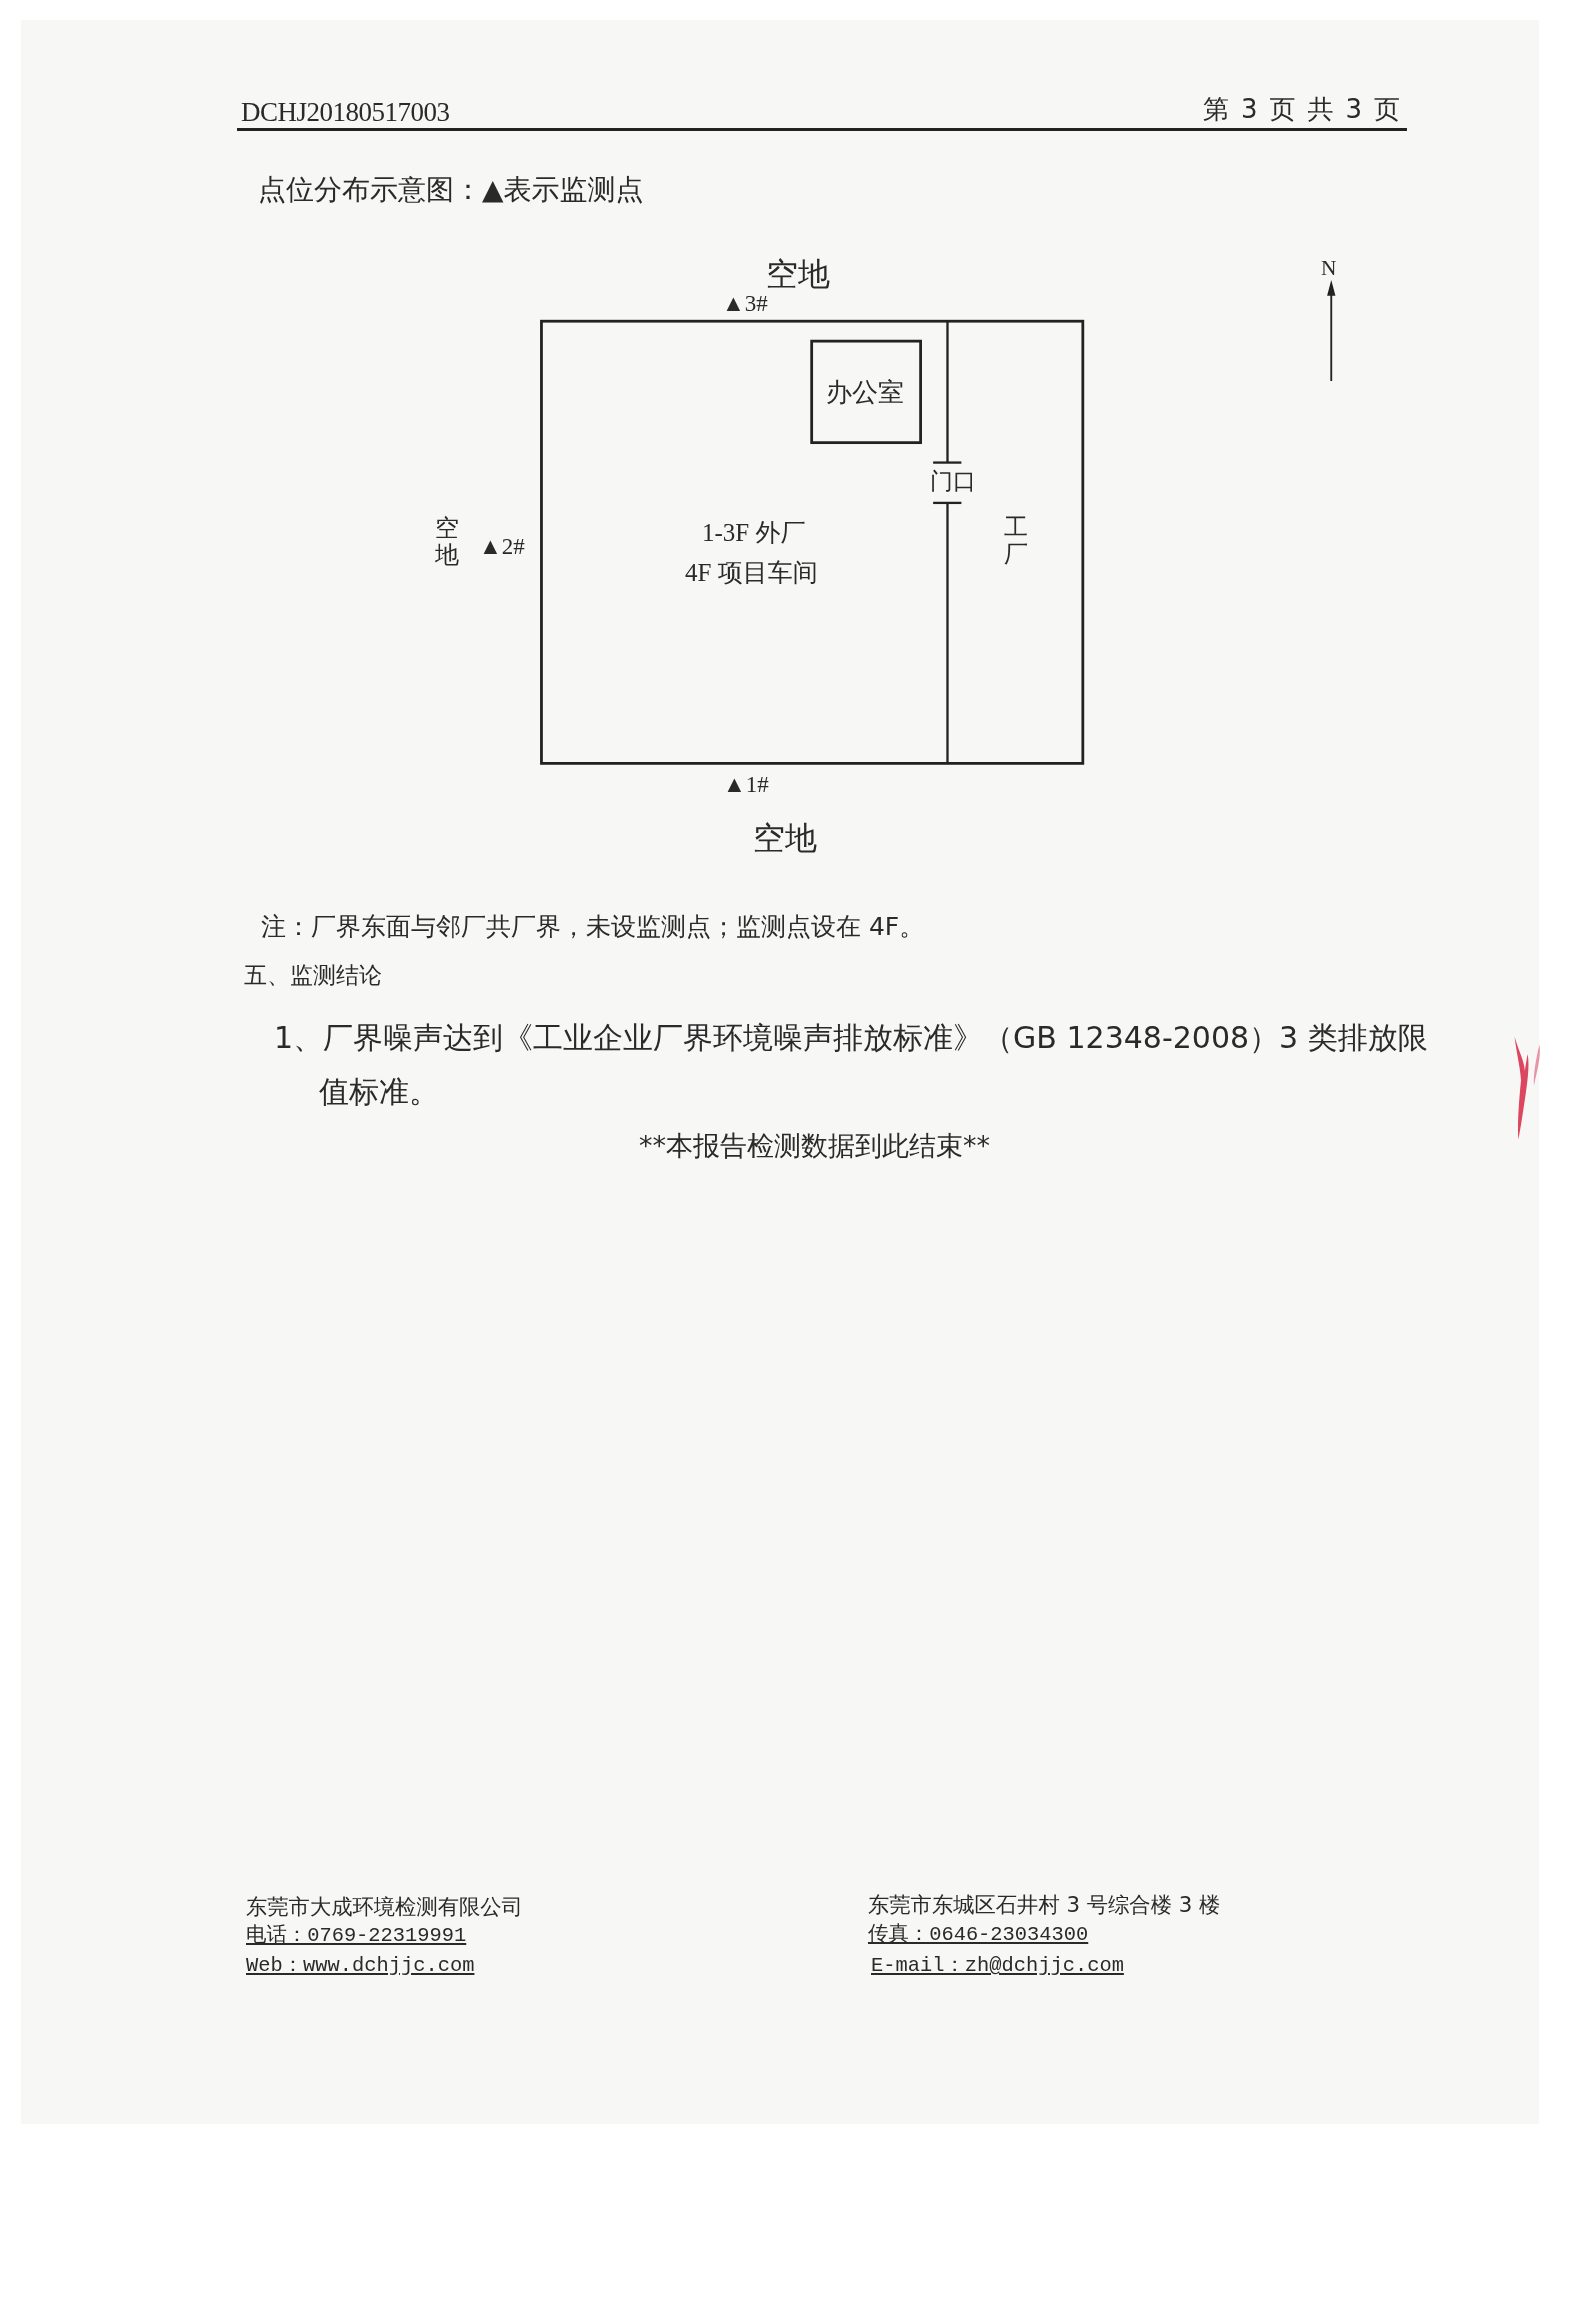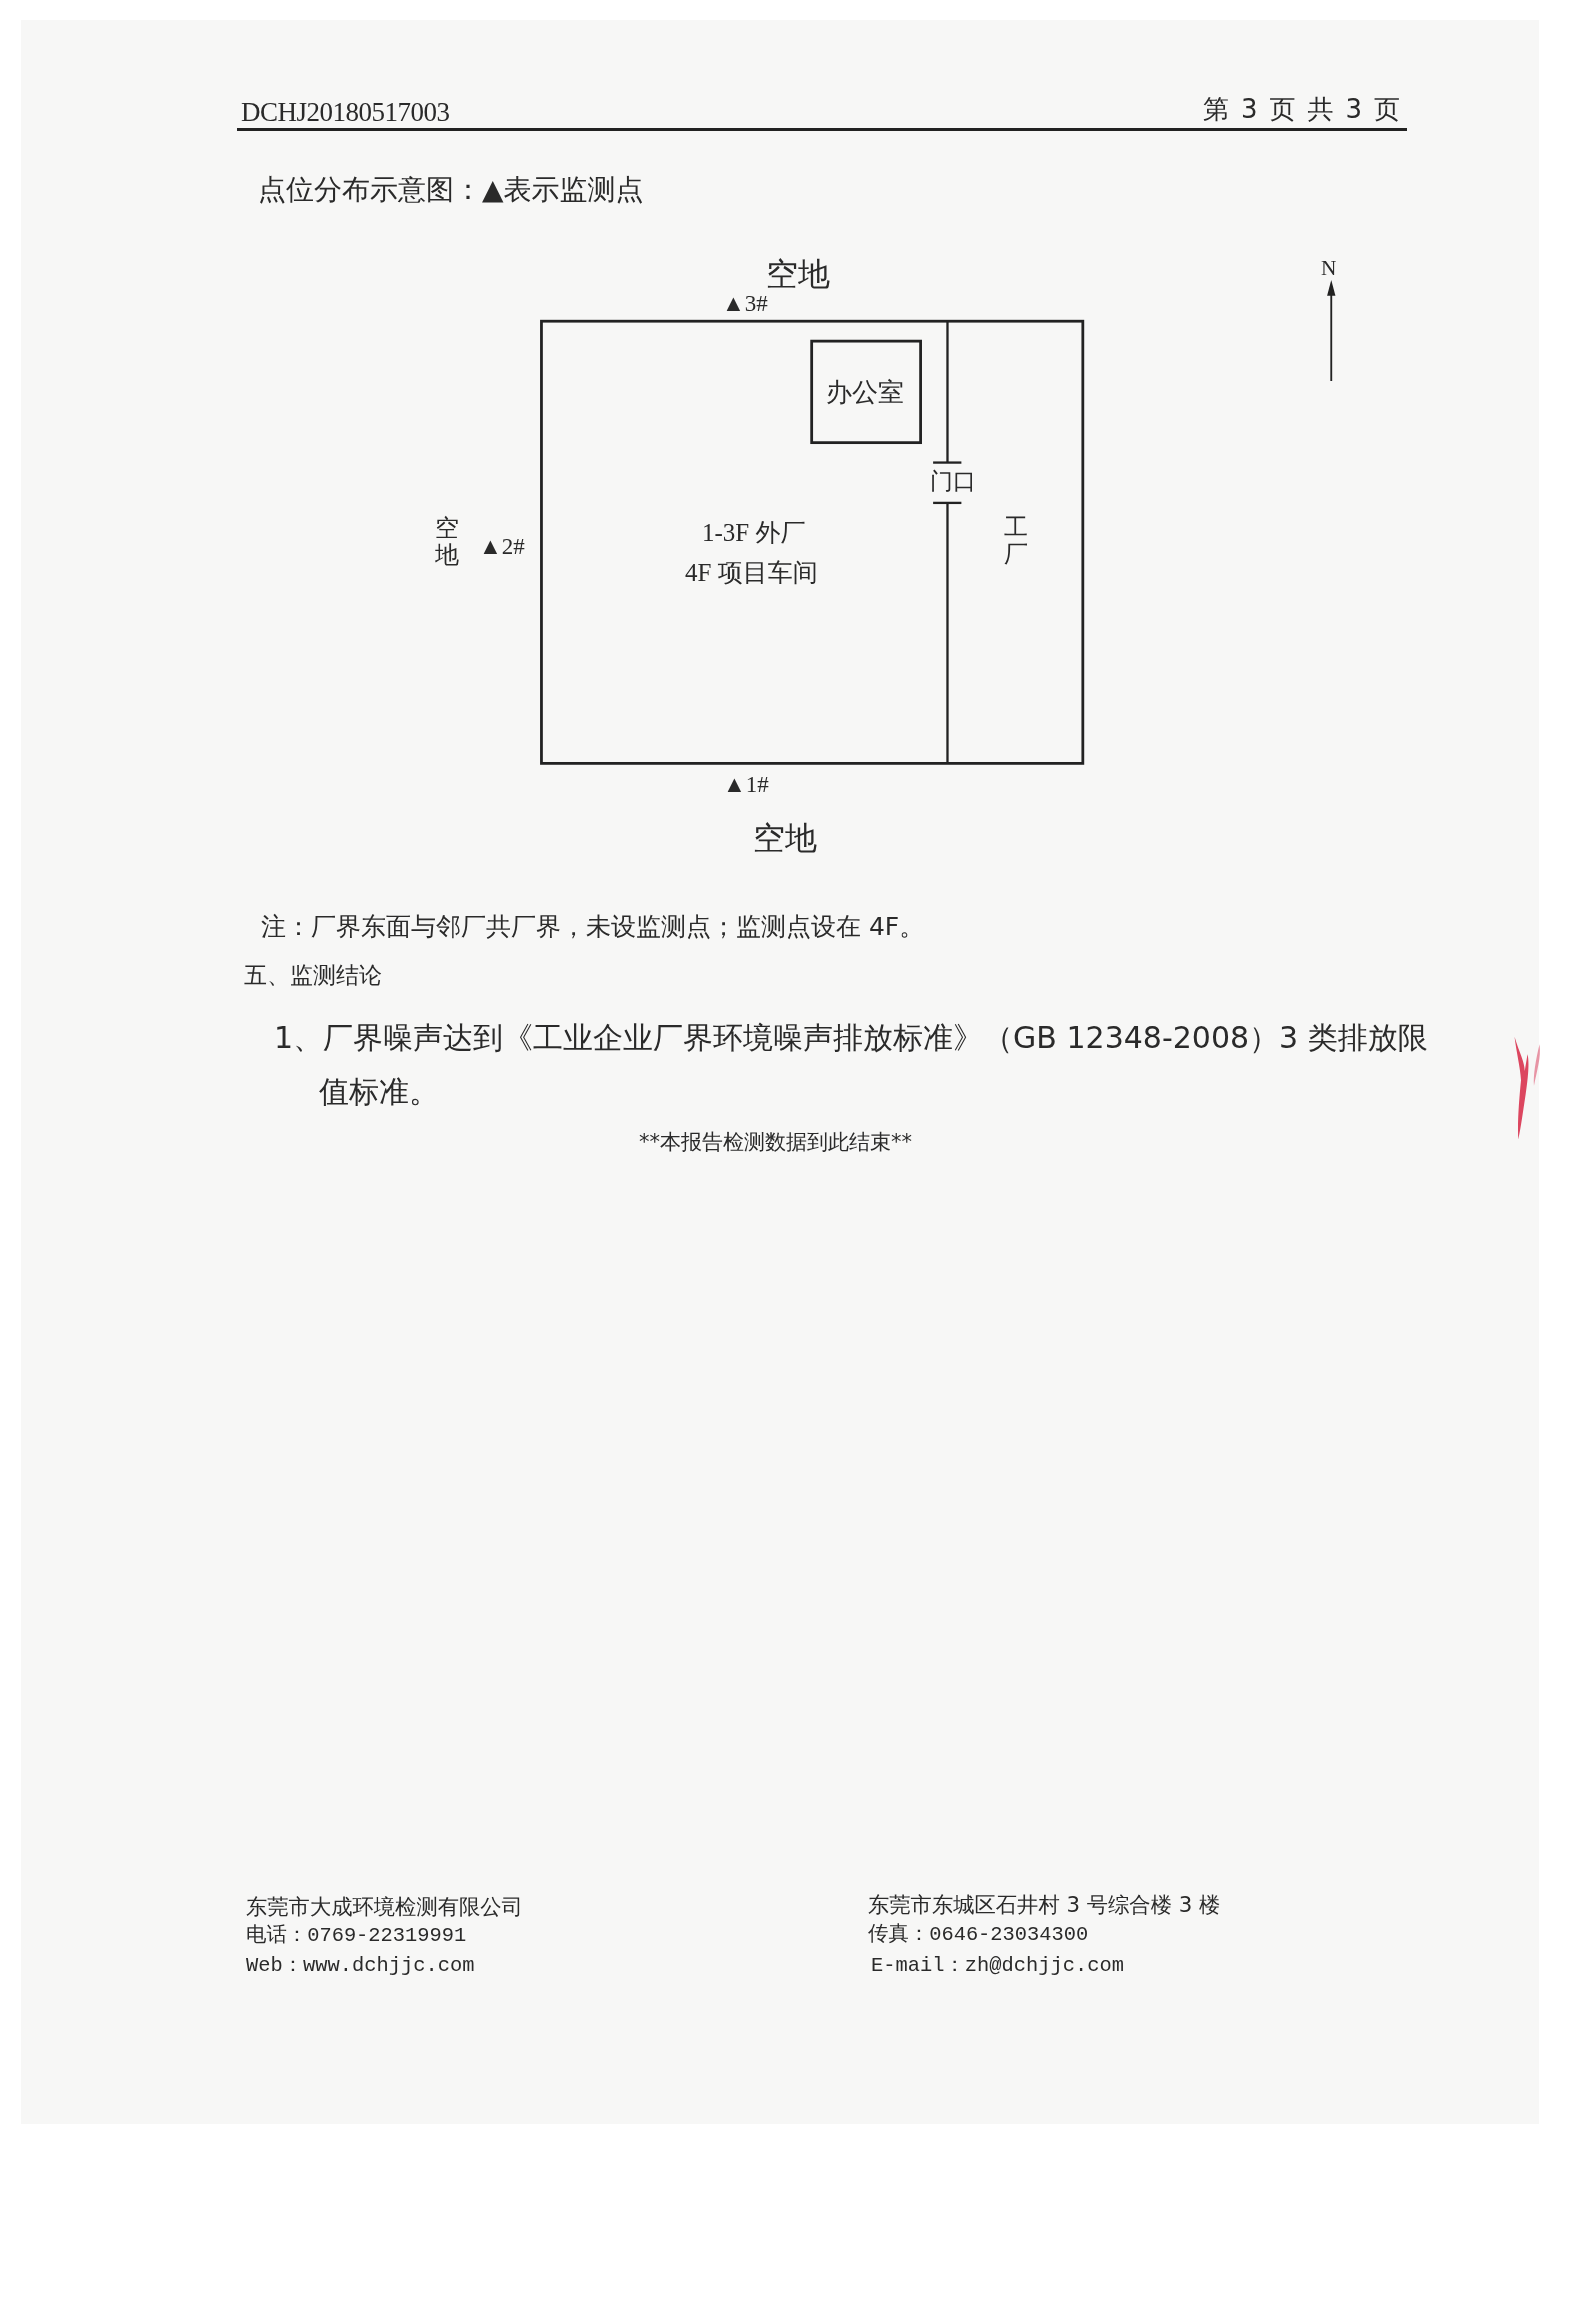--- a/index.html
+++ b/index.html
@@ -3,41 +3,41 @@
 <meta charset="utf-8">
 <style>
   html, body { margin: 0; padding: 0; background: #ffffff; }
   body { width: 1577px; height: 2597px; position: relative; overflow: hidden;
          font-family: "DejaVu Serif", "Liberation Serif", serif; color: #2a2a2a; }
   .scan { position: absolute; left: 21.3px; top: 20.4px; width: 1518px; height: 2104px;
           background: #f7f7f6; }
   .abs { position: absolute; white-space: nowrap; line-height: 1; }
   .serif { font-family: "Liberation Serif", "DejaVu Serif", serif; }
   .sans { font-family: "DejaVu Sans", "Liberation Sans", sans-serif; }
-  .mono { font-family: "Liberation Mono", "DejaVu Sans Mono", monospace; }
+  .mono { font-family: "Liberation Mono", "DejaVu Sans Mono", monospace; text-decoration: underline; }
 
   
   .doc-id { left: 241px; top: 99px; font-size: 27px; letter-spacing: -0.5px; }
   .page-no { left: 1203px; top: 96px; font-size: 26px; word-spacing: 3.7px; }
   .header-rule { position: absolute; left: 237px; top: 128px; width: 1170px; height: 2.8px;
                  background: #222; }
 
   .fig-title { left: 258px; top: 176px; font-size: 28px; letter-spacing: 0px; }
 
   
   .diagram { position: absolute; left: 0; top: 0; width: 1577px; height: 927px; }
   .lbl { position: absolute; white-space: nowrap; line-height: 1; font-size: 32px; }
   .vlbl { position: absolute; font-size: 24px; line-height: 27px; width: 26px; text-align: center; }
 
   
   .note { left: 261px; top: 914px; font-size: 25px; }
   .section-h { left: 244px; top: 964px; font-size: 23px; }
   .concl-1 { left: 274px; top: 1023px; font-size: 30px; }
   .concl-1b { left: 319px; top: 1077px; font-size: 30px; }
-  .end-line { left: 639px; top: 1132px; font-size: 21px; text-align: center; }
+  .end-line { left: 639px; top: 1132px; font-size: 27px; text-align: center; }
 
   
   .foot { font-size: 21.3px; }
   .foot-mono { font-size: 20.4px; }
 
   .red-mark { position: absolute; left: 1509px; top: 1034px; width: 37px; height: 111px; }
 </style>
 </head>
 <body>
 

